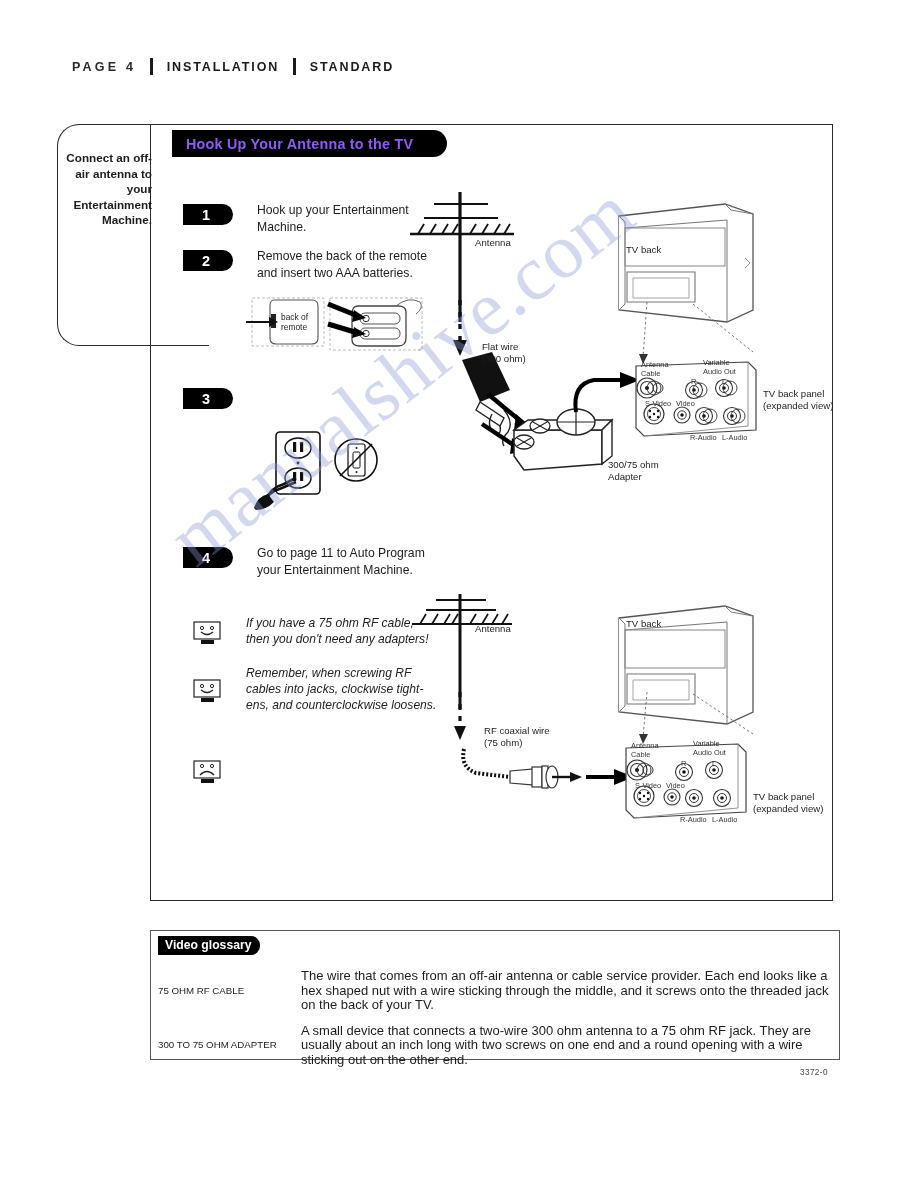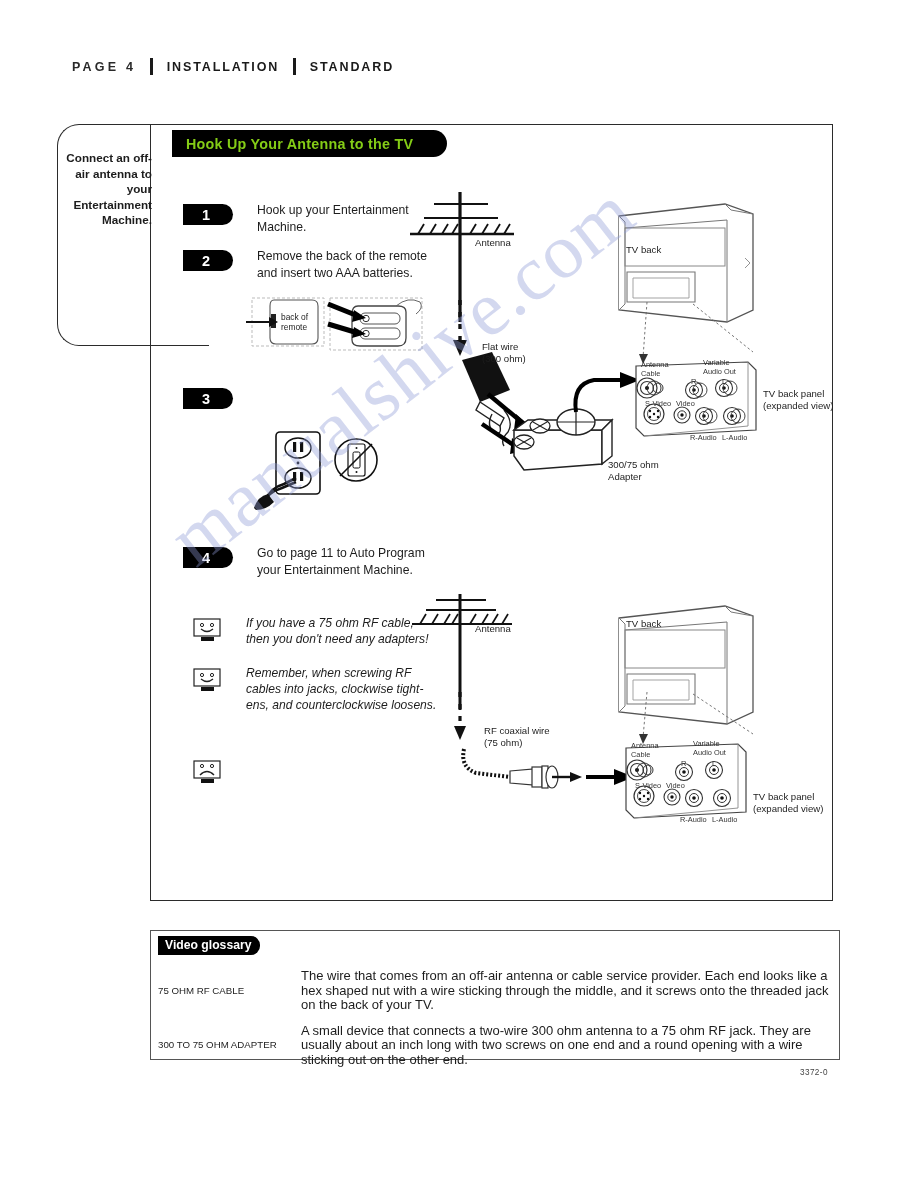--- a/index.html
+++ b/index.html
@@ -96,21 +96,21 @@
     left: 172px;
     top: 130px;
     height: 27px;
     padding: 0 34px 0 14px;
     background: #000000;
     border-radius: 0 14px 14px 0;
     display: flex;
     align-items: center;
   }
   .title-banner span {
-    color: #84cc16;
+    color: #8b5cf6;
     font-size: 14.3px;
     font-weight: 700;
     letter-spacing: 0.25px;
     white-space: nowrap;
   }
 
   
   .step {
     position: absolute;
     display: flex;
@@ -142,21 +142,21 @@
 
   #step1 { left: 183px; top: 204px; }
   #step2 { left: 183px; top: 250px; }
   #step3 { left: 183px; top: 388px; }
   #step4 { left: 183px; top: 547px; }
 
   
   .tip {
     position: absolute;
     display: flex;
-    align-items: flex-start;
+    align-items: center;
   }
   .tip-text {
     margin-left: 24px;
     font-size: 12.1px;
     line-height: 16.2px;
     font-style: italic;
     color: #1d1d1d;
     white-space: pre-line;
     margin-top: -3px;
   }

